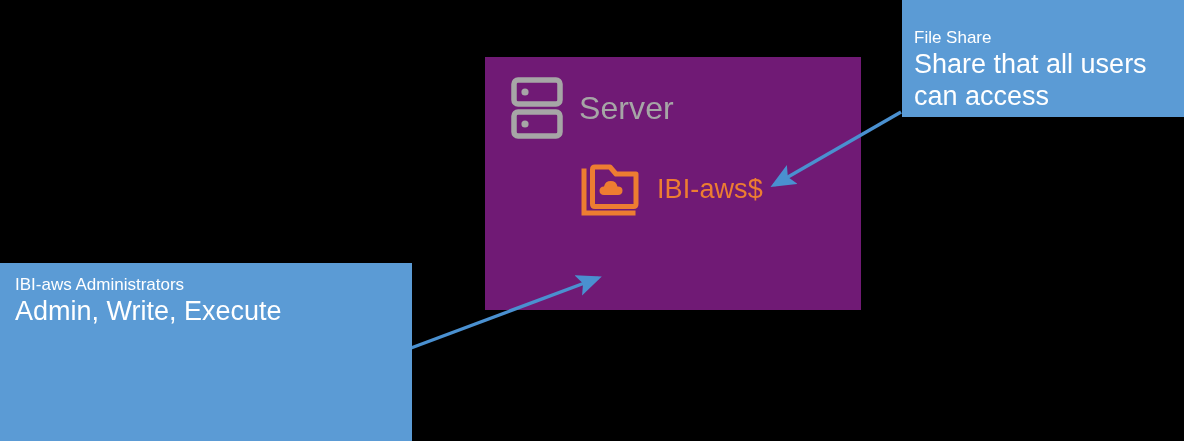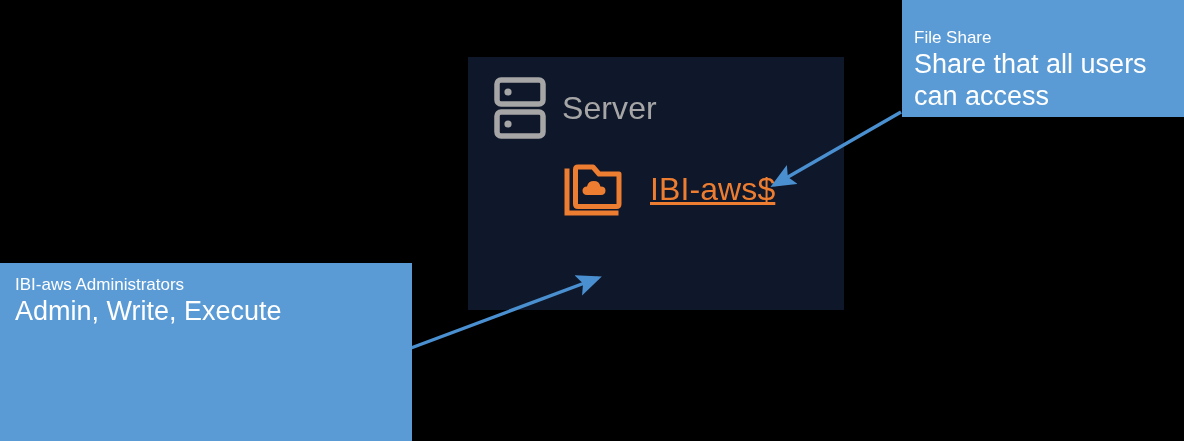--- a/index.html
+++ b/index.html
@@ -17,25 +17,25 @@
   #canvas {
     position: relative;
     width: 1184px;
     height: 441px;
     background: #000000;
   }
 
   
   .server-panel {
     position: absolute;
-    left: 468px;
+    left: 485px;
     top: 57px;
     width: 376px;
     height: 253px;
-    background: #0f172a;
+    background: #701a75;
   }
 
   .row {
     position: absolute;
     display: flex;
     align-items: center;
   }
   .row-server { left: 26px; top: 20px; }
   .row-share  { left: 94px; top: 101px; }
   .row-admin  { left: 158px; top: 178px; }
@@ -51,24 +51,23 @@
     white-space: nowrap;
     line-height: 1;
     letter-spacing: 0.1px;
   }
   .label-server {
     font-size: 32px;
     color: #A6A6A6;
     margin-left: 16px;
   }
   .label-share {
-    font-size: 32px;
+    font-size: 27px;
     color: #ED7D31;
-    margin-left: 24px;
-    text-decoration: underline;
+    margin-left: 14px;
   }
   .label-admin {
     font-size: 32px;
     color: #70AD47;
     margin-left: 14px;
   }
 
   
   .callout {
     position: absolute;

